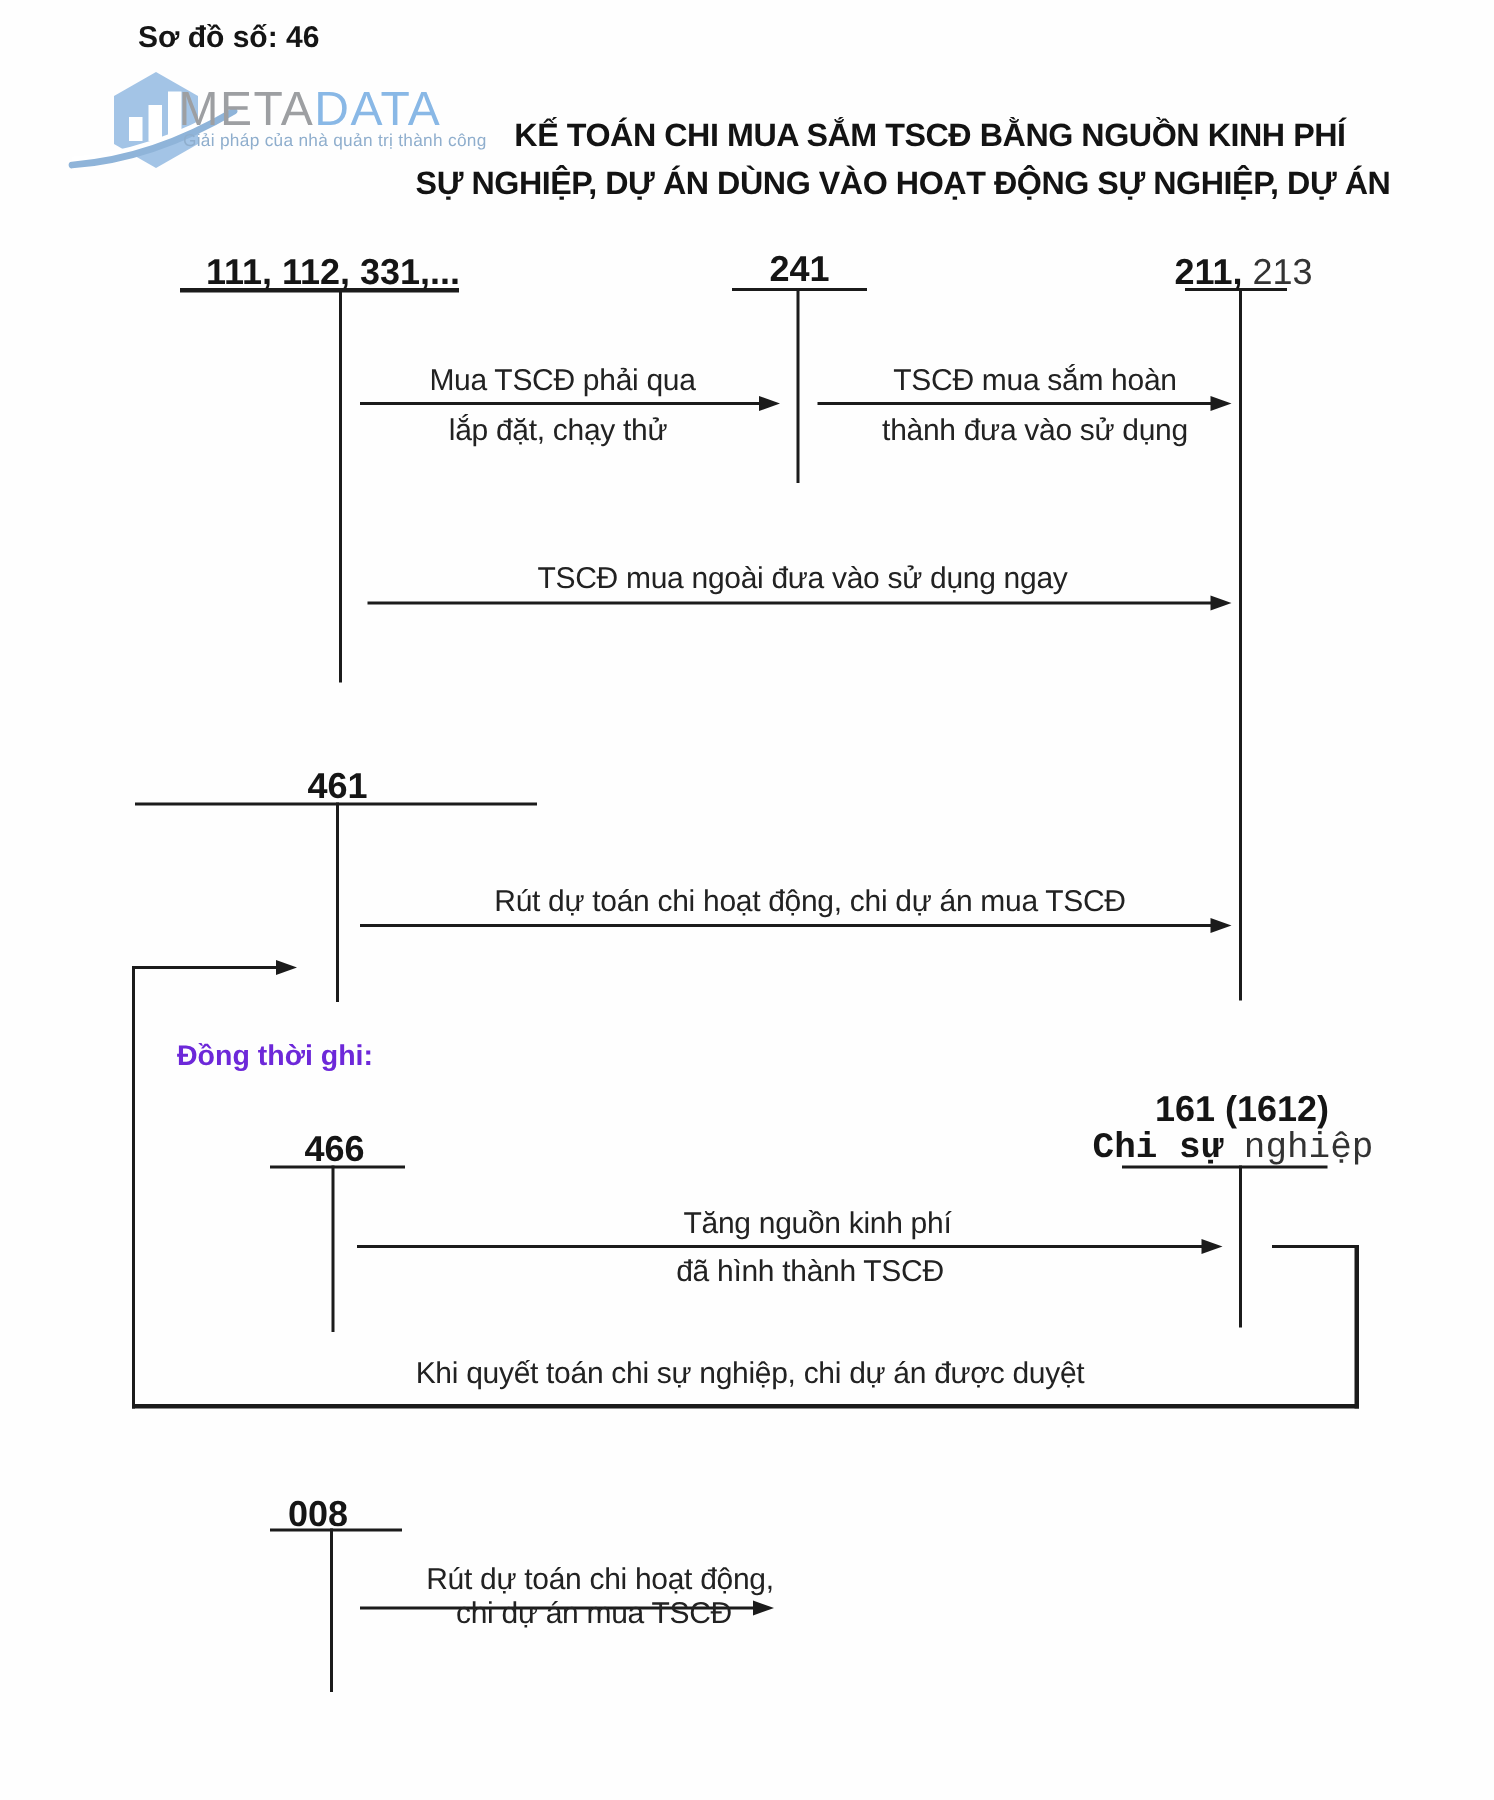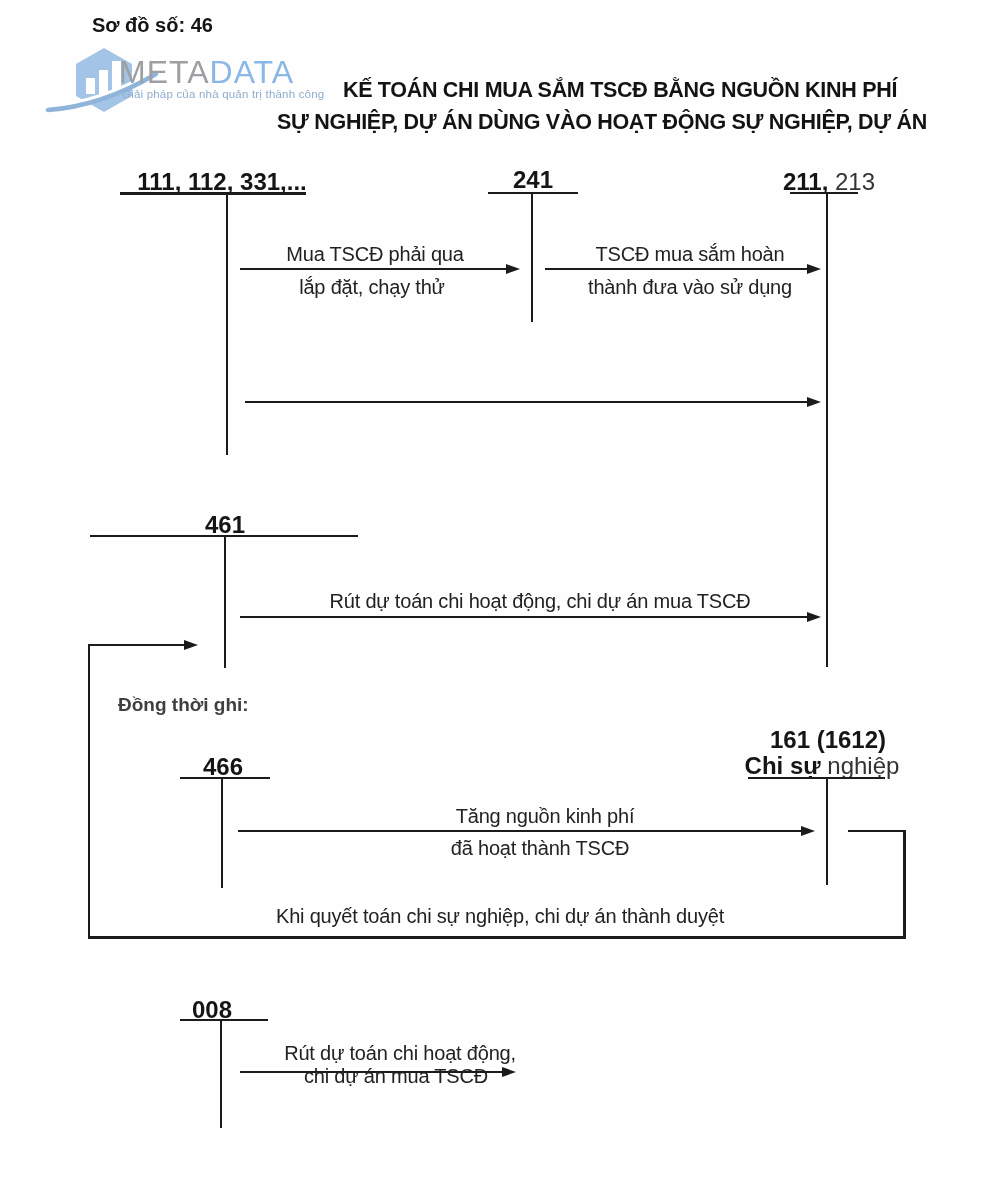--- a/index.html
+++ b/index.html
@@ -36,21 +36,21 @@
     position: absolute; left: 92px; top: 14px;
     font-size: 20px; font-weight: bold; color: #151515;
   }
   .title {
     position: absolute; white-space: nowrap;
     font-size: 21.5px; font-weight: bold; color: #131313;
     transform: translateX(-50%); letter-spacing: -0.3px;
   }
   .note-bold {
     position: absolute; font-size: 19px; font-weight: bold;
-    color: #404040; white-space: nowrap;
+    color: #6d28d9; white-space: nowrap;
   }
   .brand {
     position: absolute; left: 119px; top: 54px;
     font-size: 32px; font-weight: normal; letter-spacing: 1px;
     white-space: nowrap;
   }
   .tagline {
     position: absolute; left: 122px; top: 88px;
     font-size: 11.5px; white-space: nowrap; letter-spacing: 0.2px;
   }
@@ -93,57 +93,58 @@
 
   <div class="acct" style="left:225px; top:511px;">461</div>
   <div class="hline" style="left:90px; top:535px; width:268px;"></div>
   <div class="vline" style="left:224px; top:535px; height:133px;"></div>
 
   <div class="acct" style="left:223px; top:753px;">466</div>
   <div class="hline" style="left:180px; top:777px; width:90px;"></div>
   <div class="vline" style="left:221px; top:777px; height:111px;"></div>
 
   <div class="acct" style="left:828px; top:726px;">161 (1612)</div>
-  <div class="acct" style="left:822px; top:752px;"><span>Chi sự</span><span class="light"> nghiệp</span></div>
+  <div class="acct" style="left:822px; top:752px;font-family:Liberation Mono, monospace;"><span>Chi sự</span><span class="light"> nghiệp</span></div>
   <div class="hline" style="left:748px; top:777px; width:137px;"></div>
   <div class="vline" style="left:826px; top:777px; height:108px;"></div>
 
   <div class="acct" style="left:212px; top:996px;">008</div>
   <div class="hline" style="left:180px; top:1019px; width:88px;"></div>
   <div class="vline" style="left:220px; top:1019px; height:109px;"></div>
 
   <div class="lbl" style="left:375px; top:243px;">Mua TSCĐ phải qua</div>
   <div class="hline" style="left:240px; top:268px; width:270px;"></div>
   <div class="arrowhead" style="left:506px; top:264px;"></div>
   <div class="lbl" style="left:372px; top:276px;">lắp đặt, chạy thử</div>
 
   <div class="lbl" style="left:690px; top:243px;">TSCĐ  mua sắm hoàn</div>
   <div class="hline" style="left:545px; top:268px; width:264px;"></div>
   <div class="arrowhead" style="left:807px; top:264px;"></div>
   <div class="lbl" style="left:690px; top:276px;">thành đưa vào sử dụng</div>
 
+  <div class="lbl" style="left:535px; top:375px;">TSCĐ mua ngoài đưa vào sử dụng ngay</div>
   <div class="hline" style="left:245px; top:401px; width:564px;"></div>
   <div class="arrowhead" style="left:807px; top:397px;"></div>
 
   <div class="lbl" style="left:540px; top:590px;">Rút dự toán chi hoạt động, chi dự án mua TSCĐ</div>
   <div class="hline" style="left:240px; top:616px; width:569px;"></div>
   <div class="arrowhead" style="left:807px; top:612px;"></div>
 
   <div class="hline" style="left:88px; top:644px; width:98px;"></div>
   <div class="arrowhead" style="left:184px; top:640px;"></div>
   <div class="vline" style="left:88px; top:644px; height:295px;"></div>
   <div class="note-bold" style="left:118px; top:694px;">Đồng thời ghi:</div>
   <div class="hline" style="left:88px; top:936px; width:818px; height:3px;"></div>
   <div class="vline" style="left:903px; top:830px; height:109px; width:3px;"></div>
   <div class="hline" style="left:848px; top:830px; width:57px;"></div>
-  <div class="lbl" style="left:500px; top:905px;">Khi quyết toán chi sự nghiệp, chi dự án thành duyệt</div>
+  <div class="lbl" style="left:500px; top:905px;">Khi quyết toán chi sự nghiệp, chi dự án được duyệt</div>
 
   <div class="lbl" style="left:545px; top:805px;">Tăng nguồn kinh phí</div>
   <div class="hline" style="left:238px; top:830px; width:565px;"></div>
   <div class="arrowhead" style="left:801px; top:826px;"></div>
-  <div class="lbl" style="left:540px; top:837px;">đã hoạt thành TSCĐ</div>
+  <div class="lbl" style="left:540px; top:837px;">đã hình thành TSCĐ</div>
 
   <div class="lbl" style="left:400px; top:1042px;">Rút dự toán chi hoạt động,</div>
   <div class="hline" style="left:240px; top:1071px; width:264px;"></div>
   <div class="arrowhead" style="left:502px; top:1067px;"></div>
   <div class="lbl" style="left:396px; top:1065px;">chi dự án mua TSCĐ</div>
 
 </div>
 
 </body></html>

